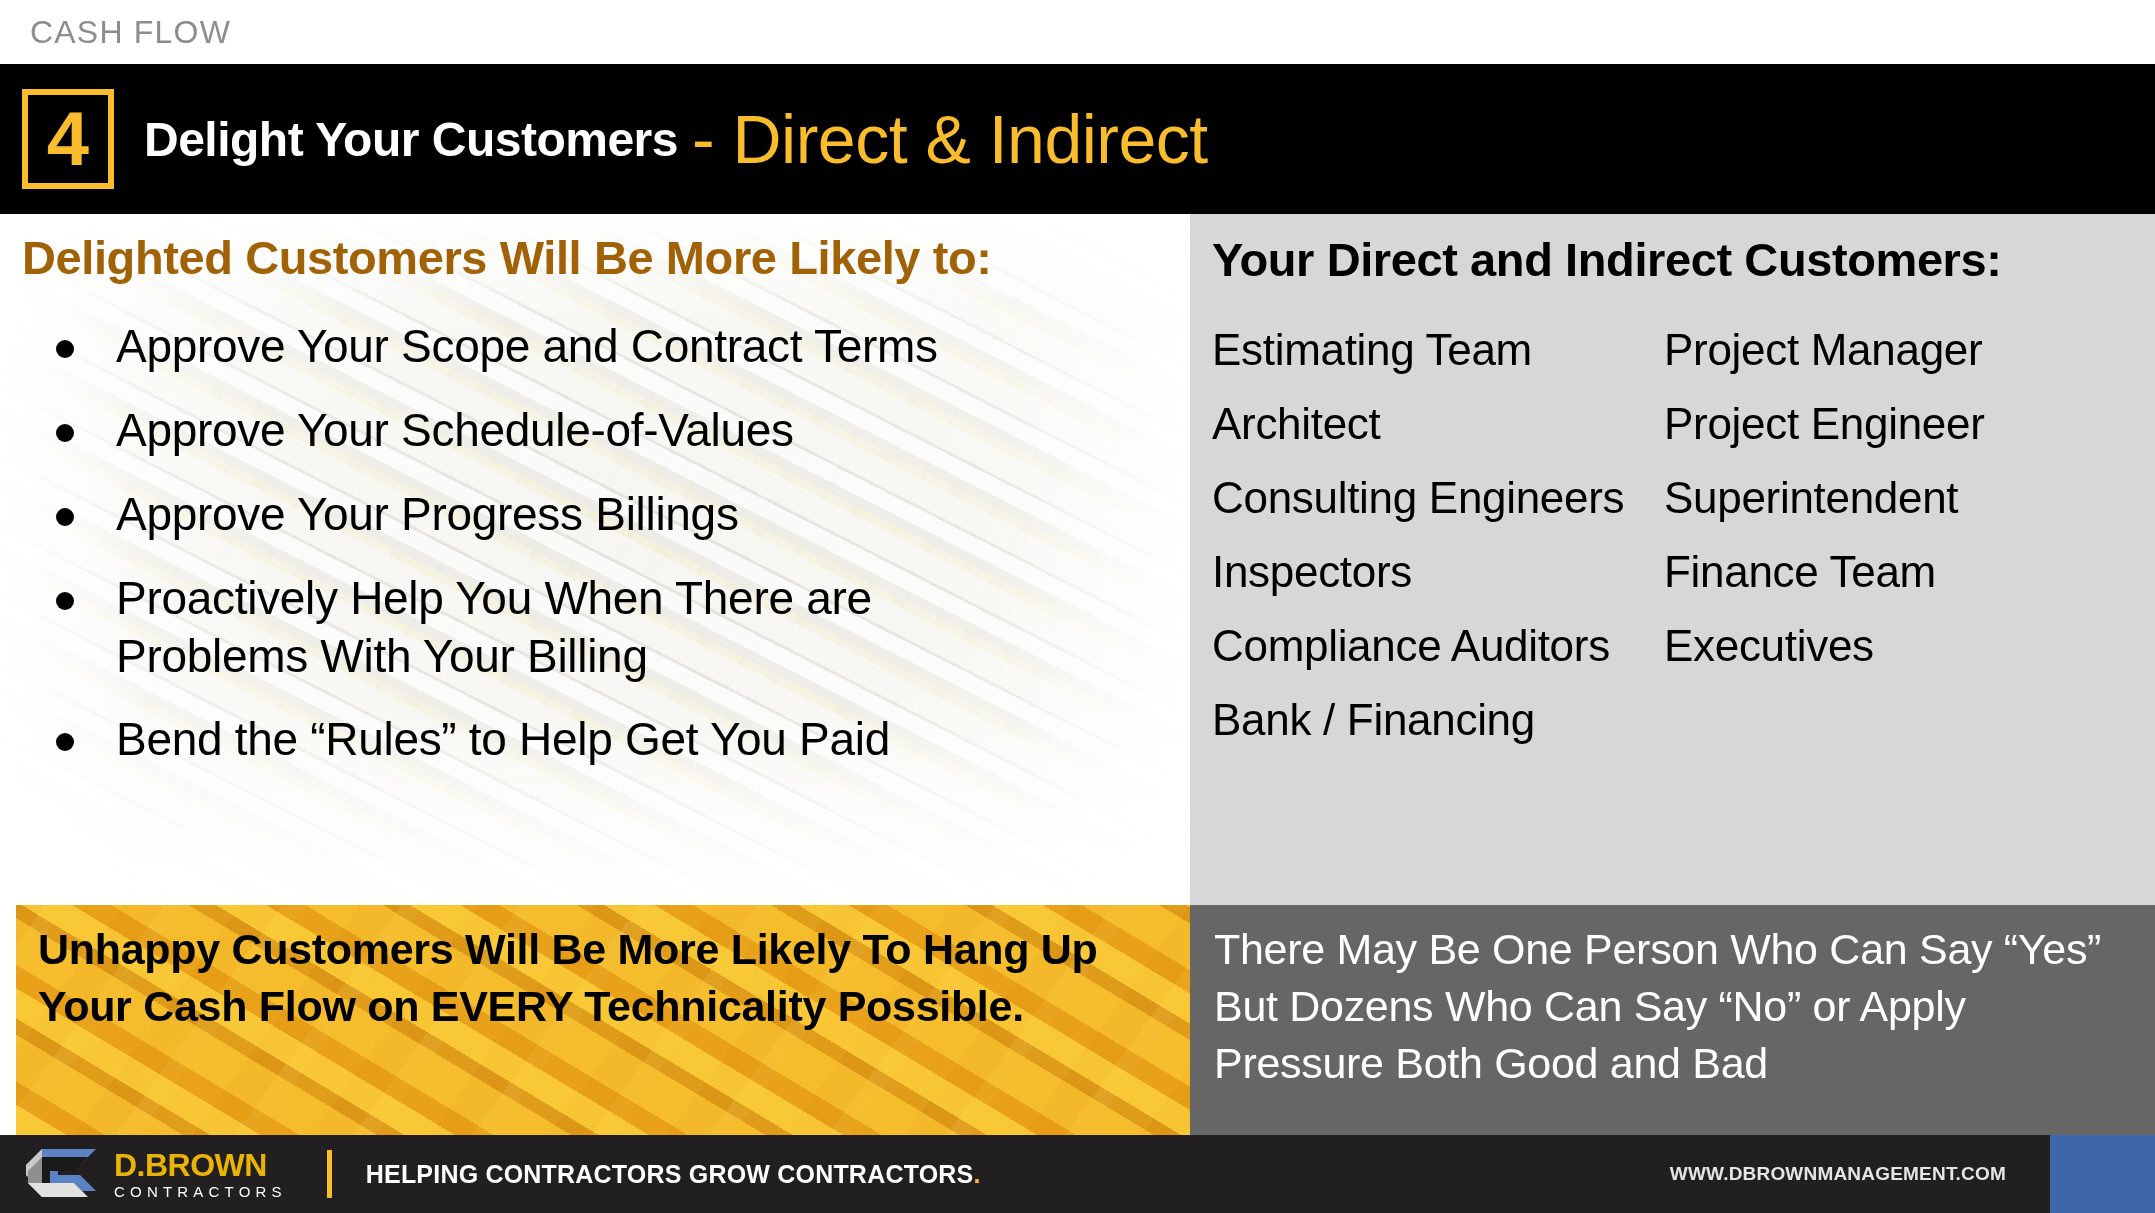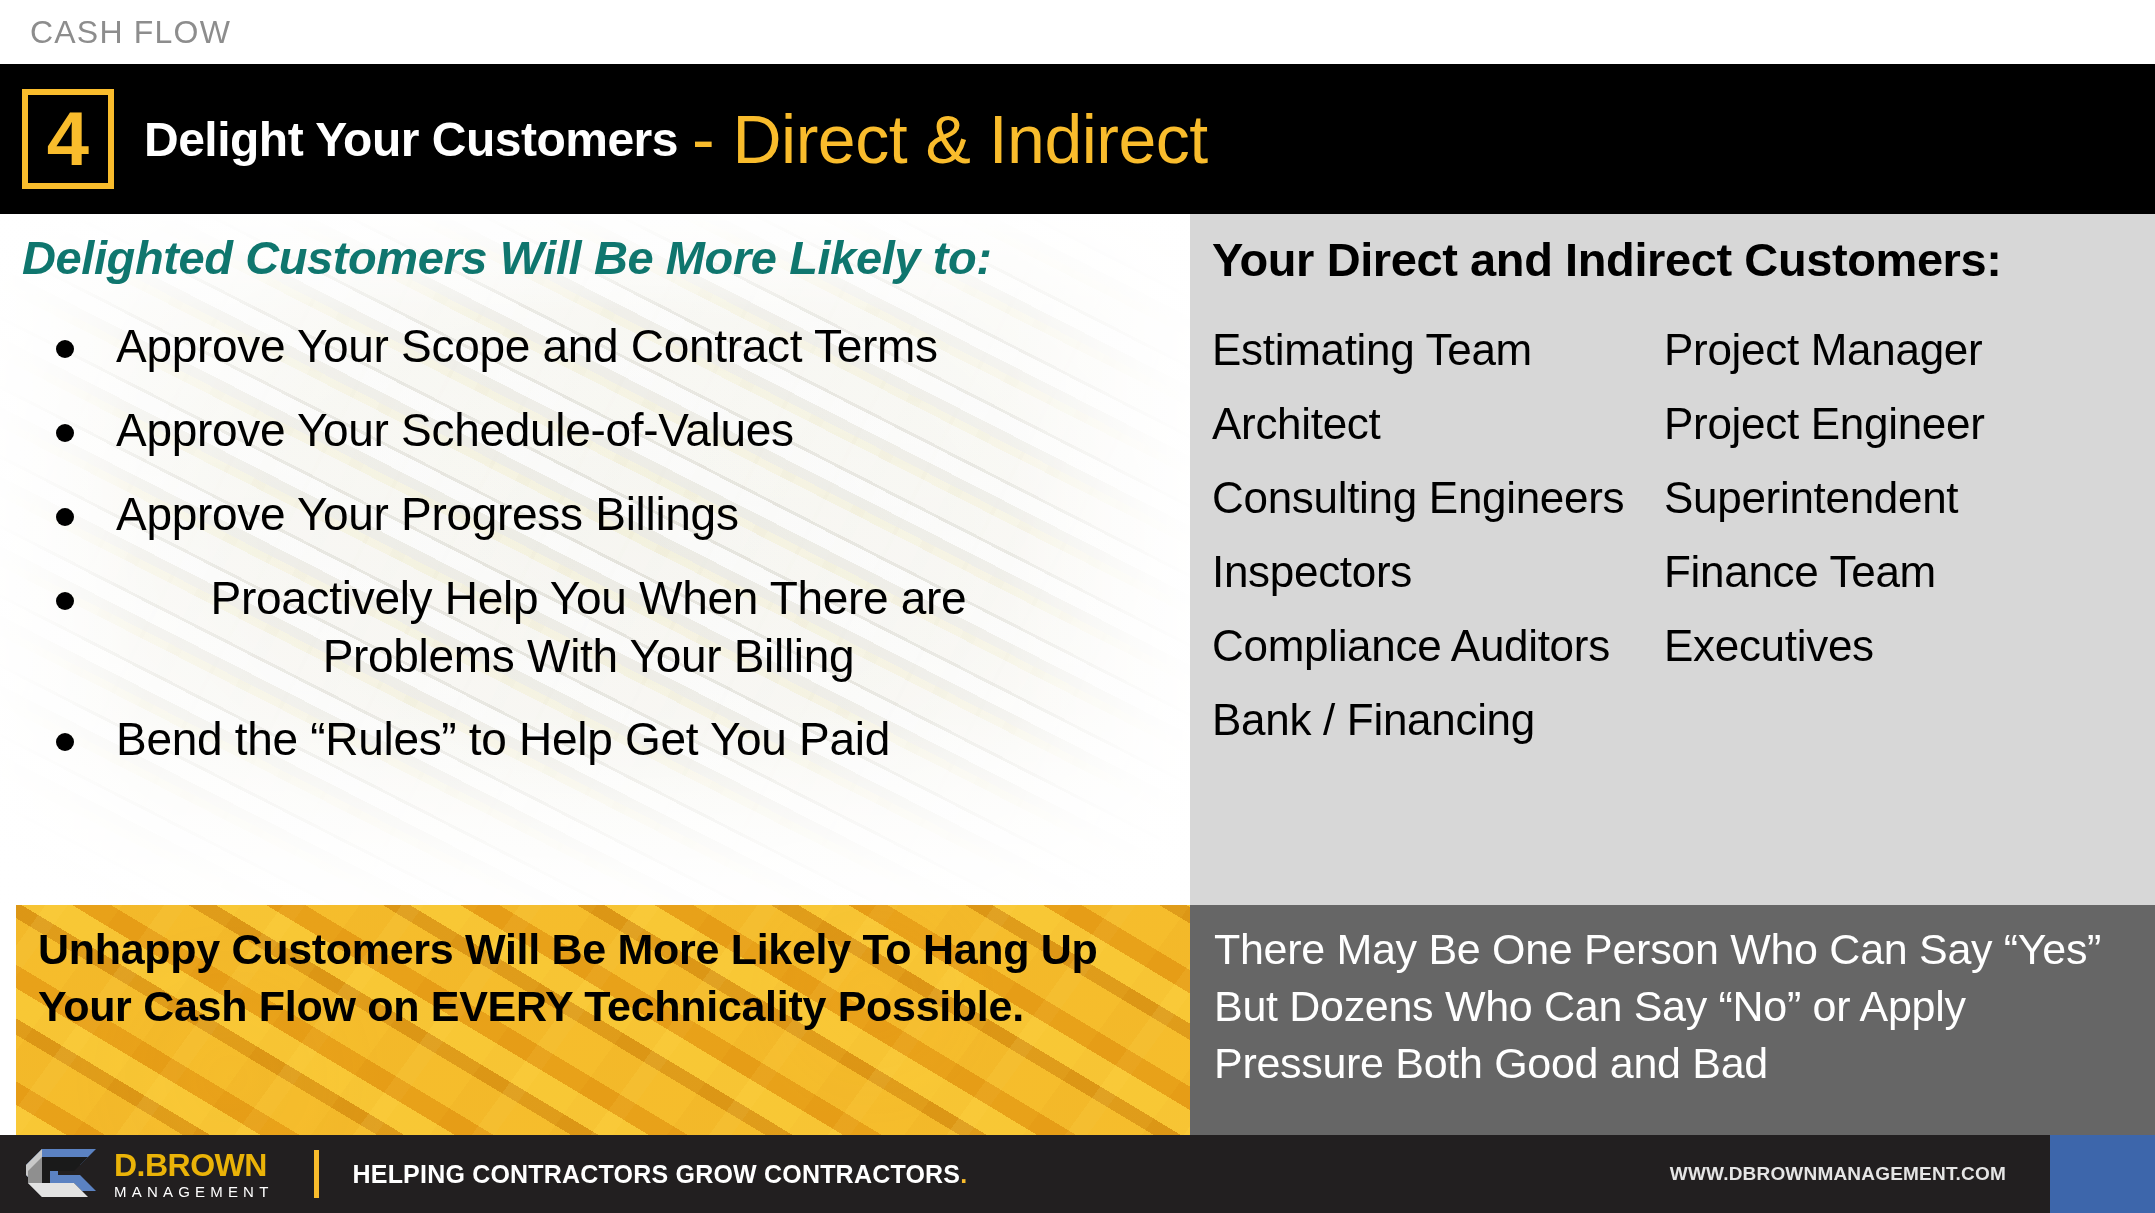--- a/index.html
+++ b/index.html
@@ -77,33 +77,32 @@
         rgba(255,255,255,.72) 72%, rgba(255,255,255,.96) 92%),
       linear-gradient(to bottom, rgba(255,255,255,.95) 0%,
         rgba(255,255,255,.25) 14%, rgba(255,255,255,.20) 72%,
         rgba(255,255,255,.85) 97%),
       linear-gradient(to right, rgba(255,255,255,.92) 0%,
         rgba(255,255,255,.18) 12%, rgba(255,255,255,.18) 85%,
         rgba(255,255,255,.95) 100%);
   }
   .left-inner { position:absolute; inset:0; padding:18px 0 0 22px; }
   .left-heading {
-    font-size:47px; font-weight:bold; color:#0f766e; letter-spacing:-0.4px;
+    font-size:47px; font-weight:bold; color:#a16207; letter-spacing:-0.4px;
     line-height:1.1;
-    font-style:italic;
   }
   .bullets { margin-top:34px; padding-left:34px; }
   .bullet-row { display:flex; align-items:flex-start; margin-bottom:26px; }
   .bullet-dot {
     width:18px; height:18px; border-radius:50%; background:#000;
     flex:0 0 auto; margin-top:22px; margin-right:42px;
   }
   .bullet-text {
     font-size:46px; font-weight:400; color:#000; line-height:1.26;
-    letter-spacing:-0.3px; max-width:945px;text-align:center;
+    letter-spacing:-0.3px; max-width:945px;
   }
 
   
   .panel-right {
     position:absolute; left:1190px; top:0; width:965px; height:691px;
     background:#d7d7d7; padding:18px 12px 0 22px;
   }
   .right-heading {
     font-size:47px; font-weight:bold; color:#000; letter-spacing:-0.4px;
   }
@@ -266,21 +265,21 @@
     <div class="logo-wrap">
       <svg class="logo-mark" viewBox="0 0 78 58">
         <polygon points="20,4 74,4 58,20 36,20 36,30 58,30 74,46 20,46 4,30 4,20" fill="#5b82c2"></polygon>
         <polygon points="4,20 20,4 20,46 4,30" fill="#c9c9c9"></polygon>
         <polygon points="20,12 66,12 52,26 28,26 28,38 52,38 66,52 20,52" fill="#1a1a1a"></polygon>
         <polygon points="20,12 20,52 6,38 6,26" fill="#8f8f8f"></polygon>
         <polygon points="6,38 20,52 66,52 52,38" fill="#e2e2e2"></polygon>
       </svg>
       <span class="logo-words">
         <span class="logo-name">D.BROWN</span>
-        <span class="logo-sub">MANAGEMENT</span>
+        <span class="logo-sub">CONTRACTORS</span>
       </span>
     </div>
     <span class="foot-div"></span>
     <span class="tagline"><span>HELPING CONTRACTORS GROW CONTRACTORS</span><span class="dot">.</span></span>
     <span class="foot-spacer"></span>
     <span class="foot-url">WWW.DBROWNMANAGEMENT.COM</span>
     <span class="foot-blue"></span>
   </div>
 
 </div>

